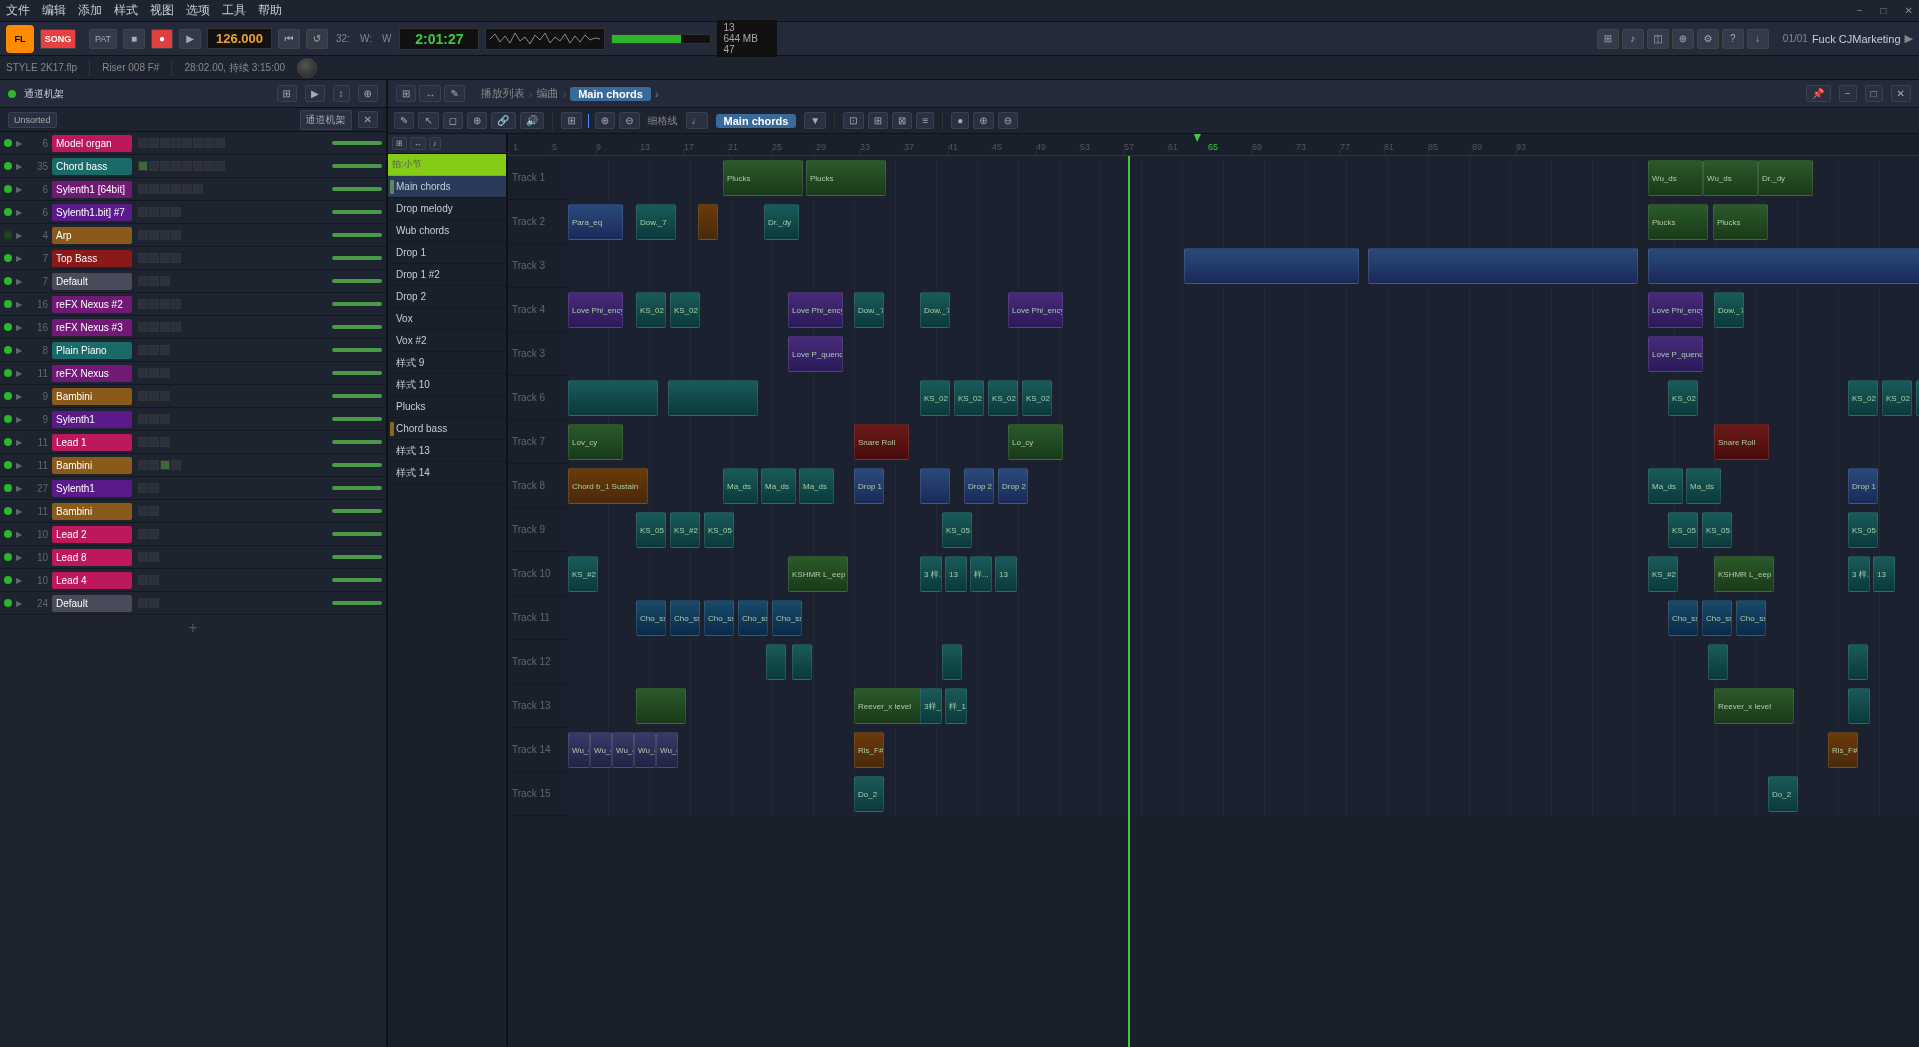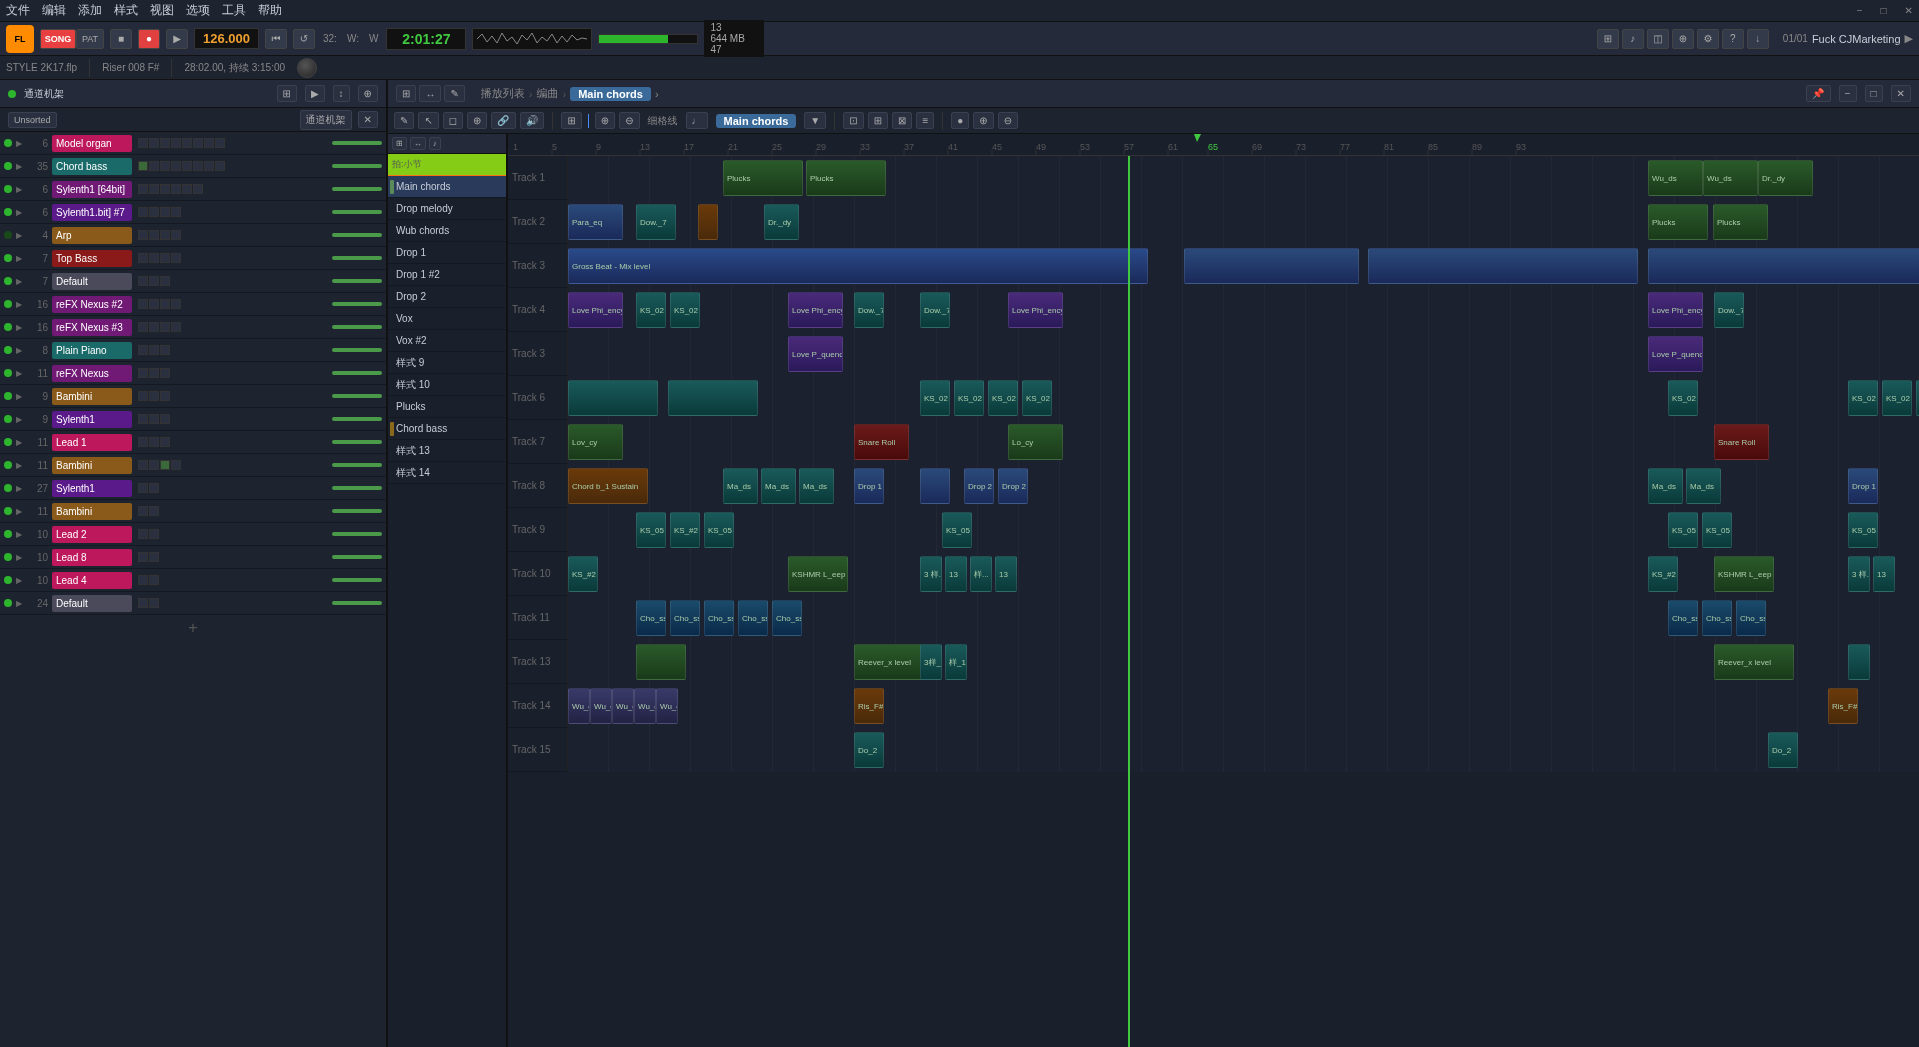--- a/index.html
+++ b/index.html
@@ -106,21 +106,21 @@
   <div style="flex:1"></div>
   <span style="color:#888;font-size:10px">−</span>
   <span style="color:#888;font-size:10px;margin-left:6px">□</span>
   <span style="color:#888;font-size:10px;margin-left:6px">✕</span>
 </div>
 
 <div id="transport-bar">
 
   <div style="width:28px;height:28px;background:#ff8c00;border-radius:4px;display:flex;align-items:center;justify-content:center;color:#000;font-weight:bold;font-size:9px;flex-shrink:0">FL</div>
 
-  <div style="display:flex;gap:0">
+  <div style="display:flex;gap:13px">
     <div class="transport-btn active" style="width:36px;font-size:9px;font-weight:bold">SONG</div>
     <div class="transport-btn" style="width:28px;font-size:9px">PAT</div>
   </div>
 
   <div class="transport-btn">■</div>
   <div class="transport-btn active" style="background:#e04040">●</div>
   <div class="transport-btn">▶</div>
 
   <div class="bpm-display">126.000</div>
 
@@ -704,23 +704,20 @@
                 </div>
               <div class="pl-block green" style="left:1145px;width:55px">
                   <span class="pl-block-label">Plucks</span>
                 </div>
             </div>
           </div>
 
           <div class="track-row">
             <div class="track-side">Track 3</div>
             <div class="track-body grid-bg">
-              <div class="pl-block" style="left:0px;width:580px;background:linear-gradient(180deg,#2a4a8a 0%,#1a2a5a 100%)">
-                  <span class="pl-block-label">Gross Beat - Mix level</span>
-                </div>
               <div class="pl-block blue" style="left:616px;width:175px"></div>
               <div class="pl-block blue" style="left:800px;width:270px"></div>
               <div class="pl-block blue" style="left:1080px;width:340px"></div>
             </div>
           </div>
 
           <div class="track-row">
             <div class="track-side">Track 4</div>
             <div class="track-body grid-bg">
               <div class="pl-block purple" style="left:0px;width:55px">
@@ -941,20 +938,30 @@
               <div class="pl-block light-blue" style="left:1134px;width:30px">
                   <span class="pl-block-label">Cho_ss</span>
                 </div>
               <div class="pl-block light-blue" style="left:1168px;width:30px">
                   <span class="pl-block-label">Cho_ss</span>
                 </div>
 
             </div>
           </div>
 
+          <div class="track-row">
+            <div class="track-side">Track 12</div>
+            <div class="track-body grid-bg">
+              <div class="pl-block teal" style="left:198px;width:20px"></div>
+              <div class="pl-block teal" style="left:224px;width:20px"></div>
+              <div class="pl-block teal" style="left:374px;width:20px"></div>
+              <div class="pl-block teal" style="left:1140px;width:20px"></div>
+              <div class="pl-block teal" style="left:1280px;width:20px"></div>
+            </div>
+          </div>
 
           <div class="track-row">
             <div class="track-side">Track 13</div>
             <div class="track-body grid-bg">
               <div class="pl-block" style="left:68px;width:50px;background:linear-gradient(180deg,#2a5a2a 0%,#1a3a1a 100%)"></div>
               <div class="pl-block green" style="left:286px;width:80px">
                   <span class="pl-block-label">Reever_x level</span>
                 </div>
               <div class="pl-block teal" style="left:352px;width:22px">
                   <span class="pl-block-label">3样_14</span>

